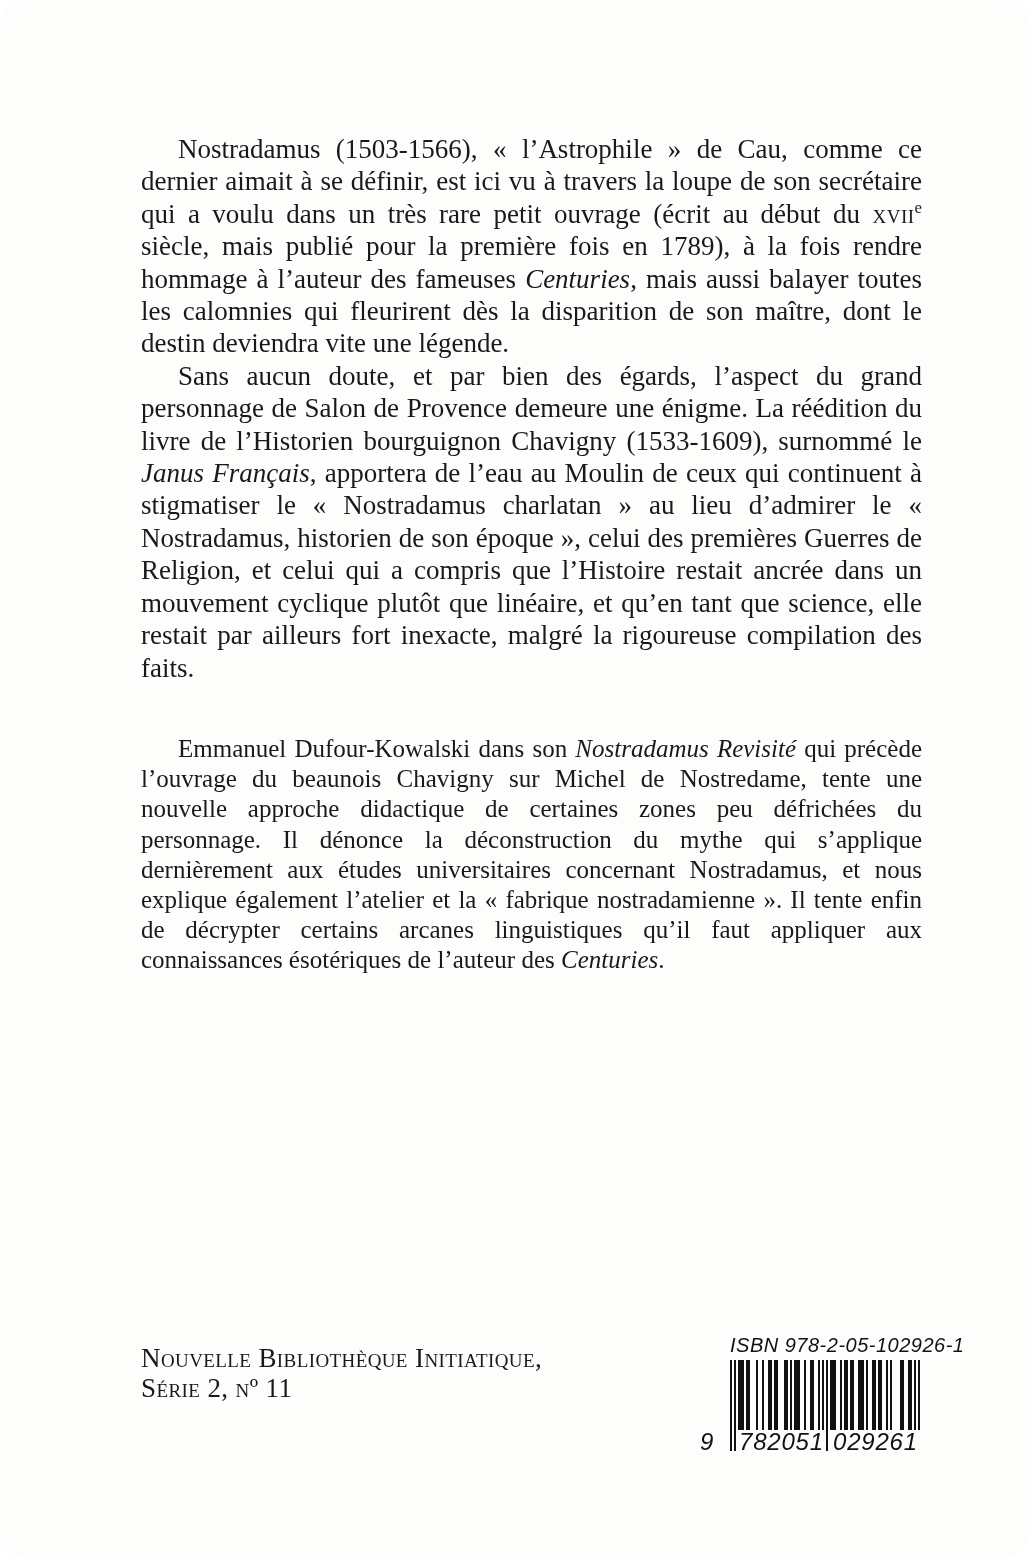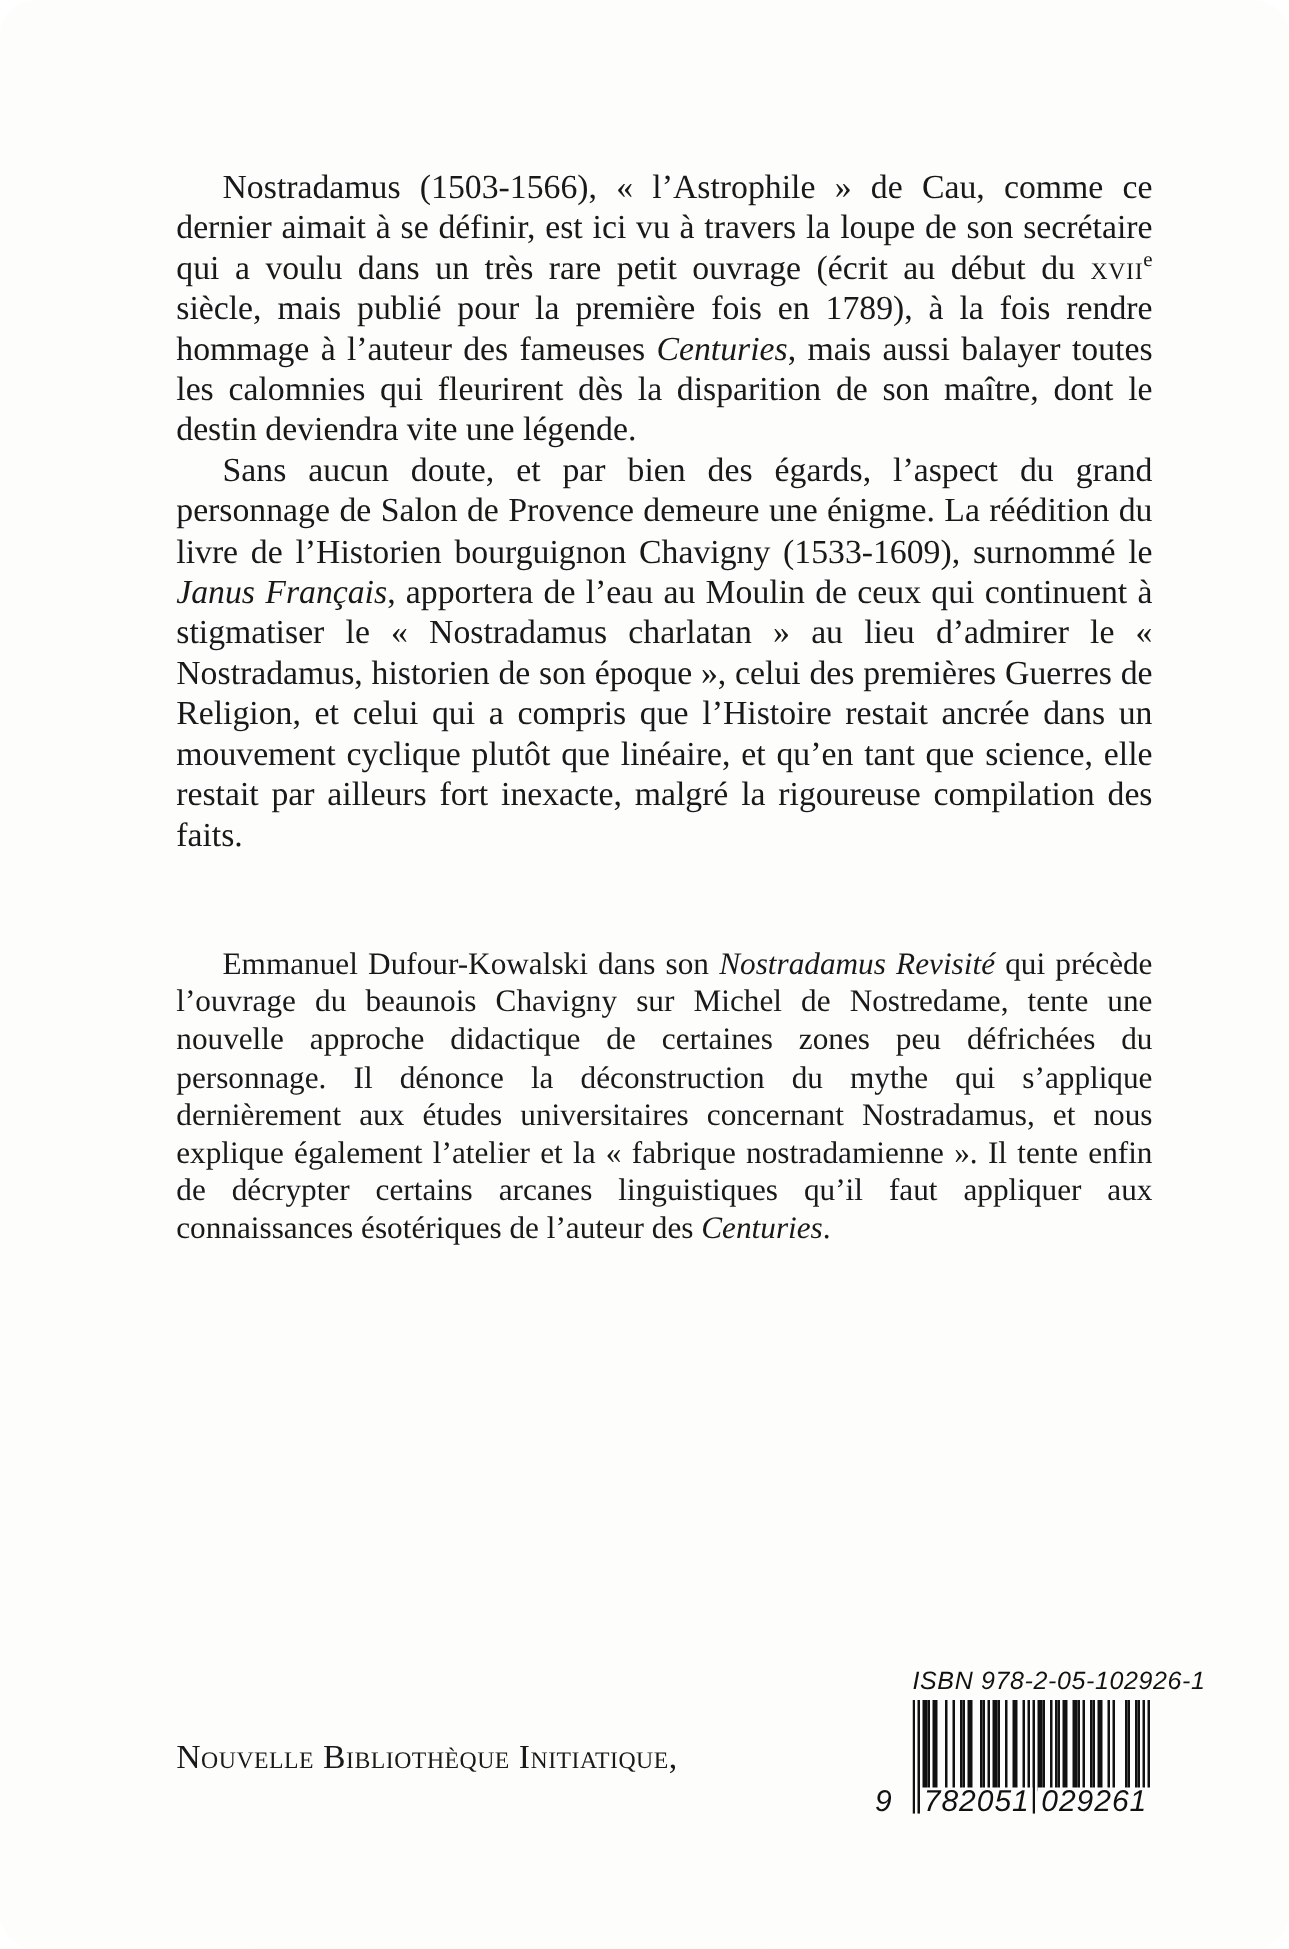--- a/index.html
+++ b/index.html
@@ -19,27 +19,27 @@
   .text-block p{
     margin:0;
     text-align:justify;
     text-indent:37px;
     font-size:27px;
     line-height:32.4px;
   }
   .text-block p.small{
     font-size:25px;
     line-height:30.2px;
-    margin-top:73px;
+    margin-top:50px;
   }
   .rn{font-variant:small-caps;letter-spacing:.5px;}
   .sup{vertical-align:super;font-size:.62em;line-height:0;}
   .series{
     position:absolute;
-    left:141px;top:1390px;
+    left:141px;top:1343px;
     font-variant:small-caps;
     font-size:27px;
     line-height:30px;
     letter-spacing:.4px;
   }
   .barcode{
     position:absolute;
     left:698px;top:1334px;
     width:240px;
     font-family:"Liberation Sans","DejaVu Sans",sans-serif;
@@ -83,20 +83,21 @@
   <div class="text-block">
     <p><span>Nostradamus (1503-1566), « l’Astrophile » de Cau, comme ce dernier aimait à se définir, est ici vu à travers la loupe de son secrétaire qui a voulu dans un très rare petit ouvrage (écrit au début du </span><span class="rn">xvii</span><span class="sup">e</span><span> siècle, mais publié pour la première fois en 1789), à la fois rendre hommage à l’auteur des fameuses </span><i>Centuries</i><span>, mais aussi balayer toutes les calomnies qui fleurirent dès la disparition de son maître, dont le destin deviendra vite une légende.</span></p>
 
     <p><span>Sans aucun doute, et par bien des égards, l’aspect du grand personnage de Salon de Provence demeure une énigme. La réédition du livre de l’Historien bourguignon Chavigny (1533-1609), surnommé le </span><i>Janus Français</i><span>, apportera de l’eau au Moulin de ceux qui continuent à stigmatiser le « Nostradamus charlatan » au lieu d’admirer le « Nostradamus, historien de son époque », celui des premières Guerres de Religion, et celui qui a compris que l’Histoire restait ancrée dans un mouvement cyclique plutôt que linéaire, et qu’en tant que science, elle restait par ailleurs fort inexacte, malgré la rigoureuse compilation des faits.</span></p>
 
     <p class="small"><span>Emmanuel Dufour-Kowalski dans son </span><i>Nostradamus Revisité</i><span> qui précède l’ouvrage du beaunois Chavigny sur Michel de Nostredame, tente une nouvelle approche didactique de certaines zones peu défrichées du personnage. Il dénonce la déconstruction du mythe qui s’applique dernièrement aux études universitaires concernant Nostradamus, et nous explique également l’atelier et la « fabrique nostradamienne ». Il tente enfin de décrypter certains arcanes linguistiques qu’il faut appliquer aux connaissances ésotériques de l’auteur des </span><i>Centuries</i><span>.</span></p>
   </div>
 
   <div class="series">
     <div>Nouvelle Bibliothèque Initiatique,</div>
+    <div>Série 2, nº 11</div>
   </div>
 
   <div class="barcode">
     <div class="isbn">ISBN  978-2-05-102926-1</div>
     <div class="bars-wrap">
       <svg width="190" height="91" viewBox="0 0 190 91">
           <rect x="0" y="0" width="2" height="91"></rect>
           <rect x="4" y="0" width="2" height="91"></rect>
           <rect x="8" y="0" width="2" height="73"></rect>
           <rect x="10" y="0" width="2" height="73"></rect>

